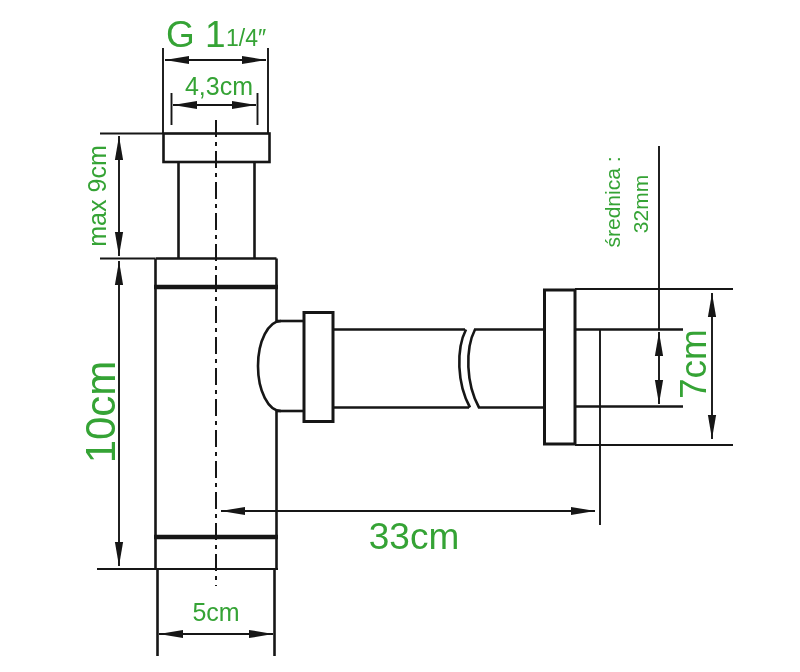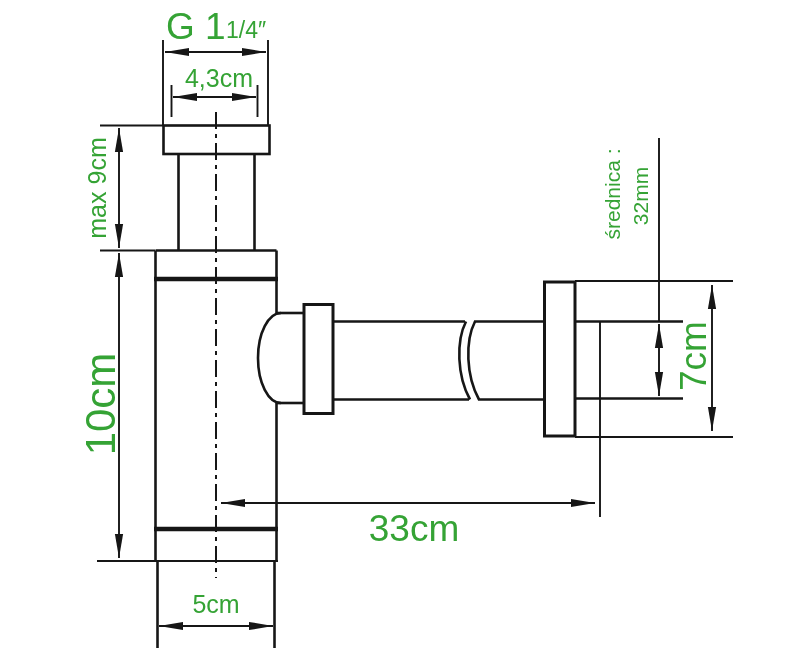--- a/index.html
+++ b/index.html
@@ -7,20 +7,21 @@
     padding: 0;
     background: #ffffff;
     width: 800px;
     height: 672px;
     overflow: hidden;
   }
   .drawing-wrap {
     width: 800px;
     height: 616px;
     background: var(--bg, #ffffff);
+    margin-top: 8px;
   }
   svg {
     display: block;
   }
   svg text {
     font-family: "Liberation Sans", sans-serif;
     fill: var(--green, #35a335);
   }
   .ln   { stroke: var(--line, #161616); fill: none; stroke-width: 2.6; }
   .thin { stroke: var(--line, #161616); fill: none; stroke-width: 1.9; }

